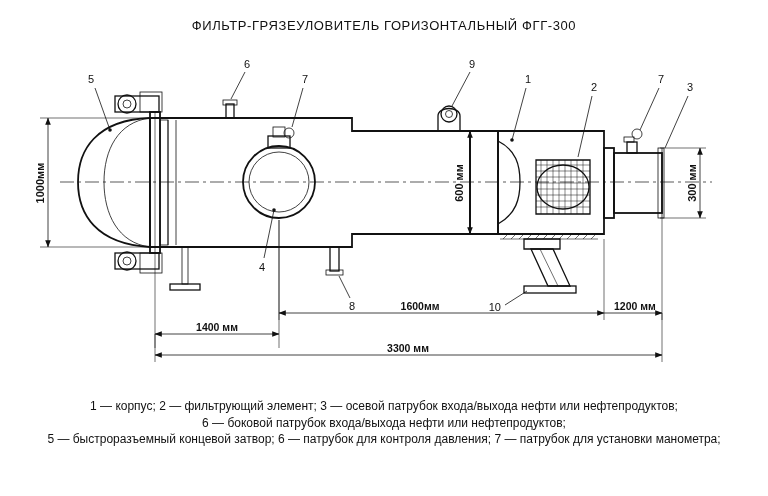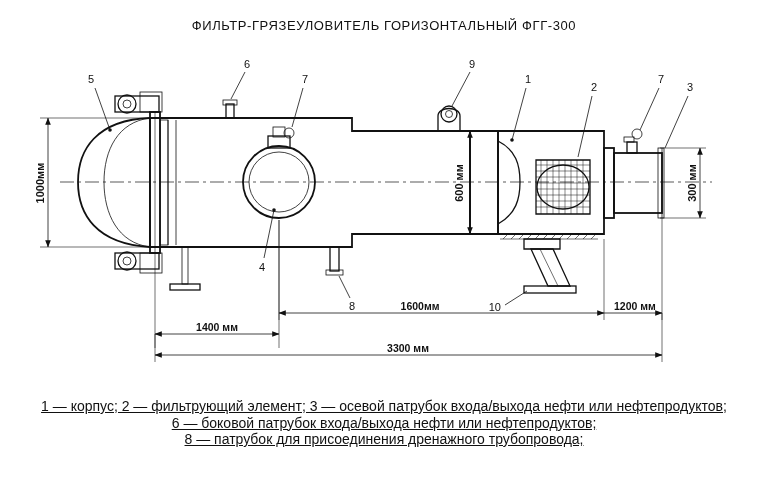--- a/index.html
+++ b/index.html
@@ -35,24 +35,23 @@
     position: absolute;
     left: 0;
     top: 0;
   }
   .legend {
     position: absolute;
     left: 0;
     top: 398px;
     width: 768px;
     text-align: center;
-    font-size: 14px;
+    font-size: 12px;
     line-height: 16.5px;
     color: #111;
-    text-decoration: underline;
   }
   .legend div { white-space: nowrap; }
   text {
     font-family: "Liberation Sans", sans-serif;
     fill: #111;
   }
   .lbl { font-size: 11px; }
   .dim { font-size: 11px; font-weight: bold; }
   .dimsm { font-size: 10.5px; font-weight: bold; }
   .thin { stroke: #111; stroke-width: 0.8; fill: none; }
@@ -267,16 +266,16 @@
     <text class="lbl" x="352" y="310" text-anchor="middle">8</text>
 
     <path class="lead" d="M505 305 L527 291"></path>
     <text class="lbl" x="501" y="311" text-anchor="end">10</text>
 
   </svg>
 
   <div class="legend">
     <div>1 — корпус;  2 — фильтрующий элемент;  3 — осевой патрубок входа/выхода нефти или нефтепродуктов;</div>
     <div>6 — боковой патрубок входа/выхода нефти или нефтепродуктов;</div>
-    <div>8 — патрубок для присоединения дренажного трубопровода;</div>
+    <div>5 — быстроразъемный концевой затвор;  6 — патрубок для контроля давления;  7 — патрубок для установки манометра;</div>
   </div>
 
 </div>
 
 </body></html>

